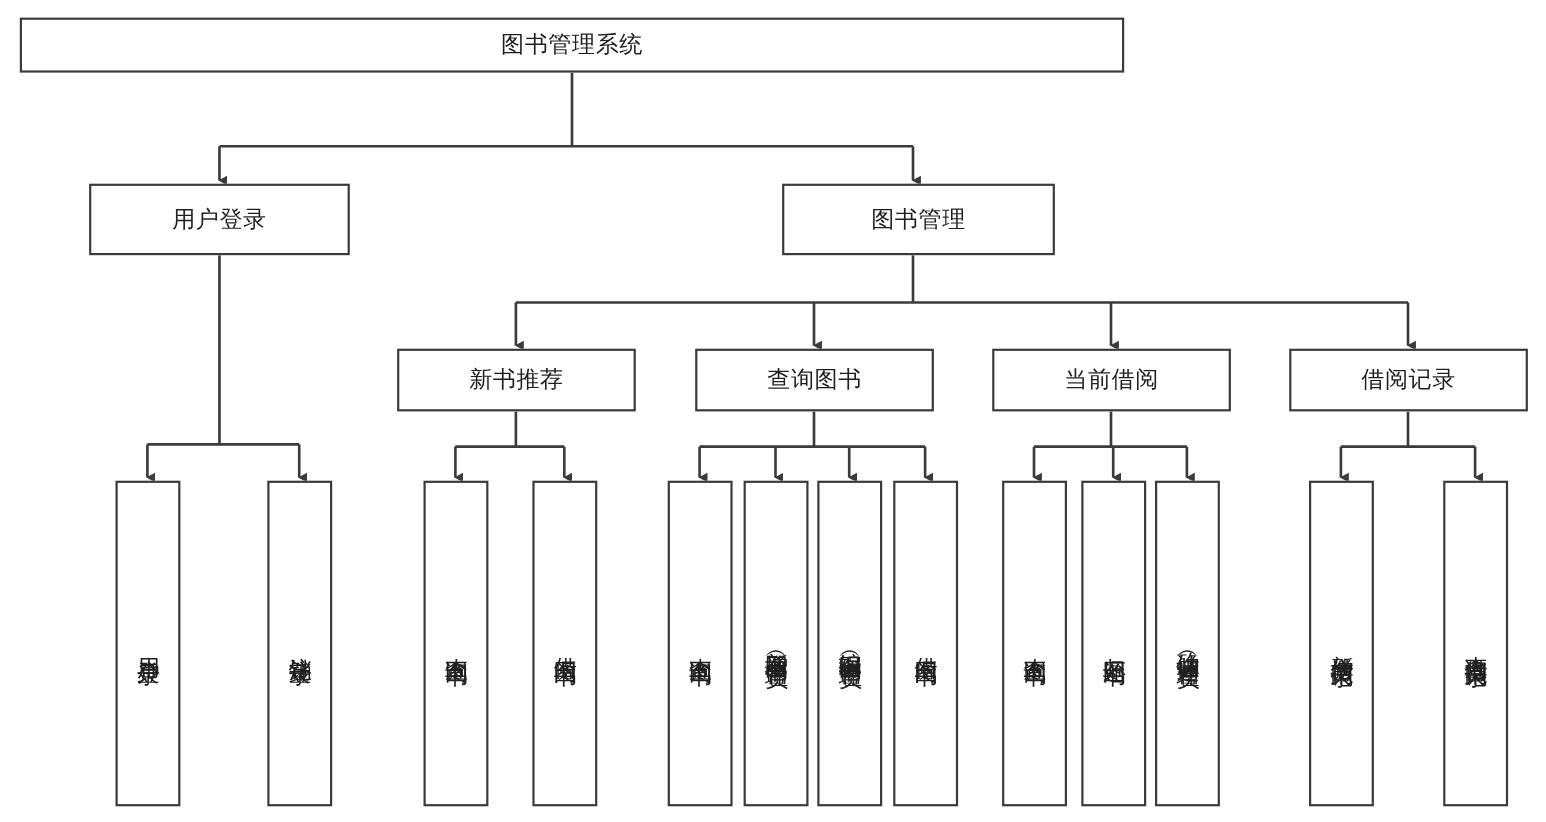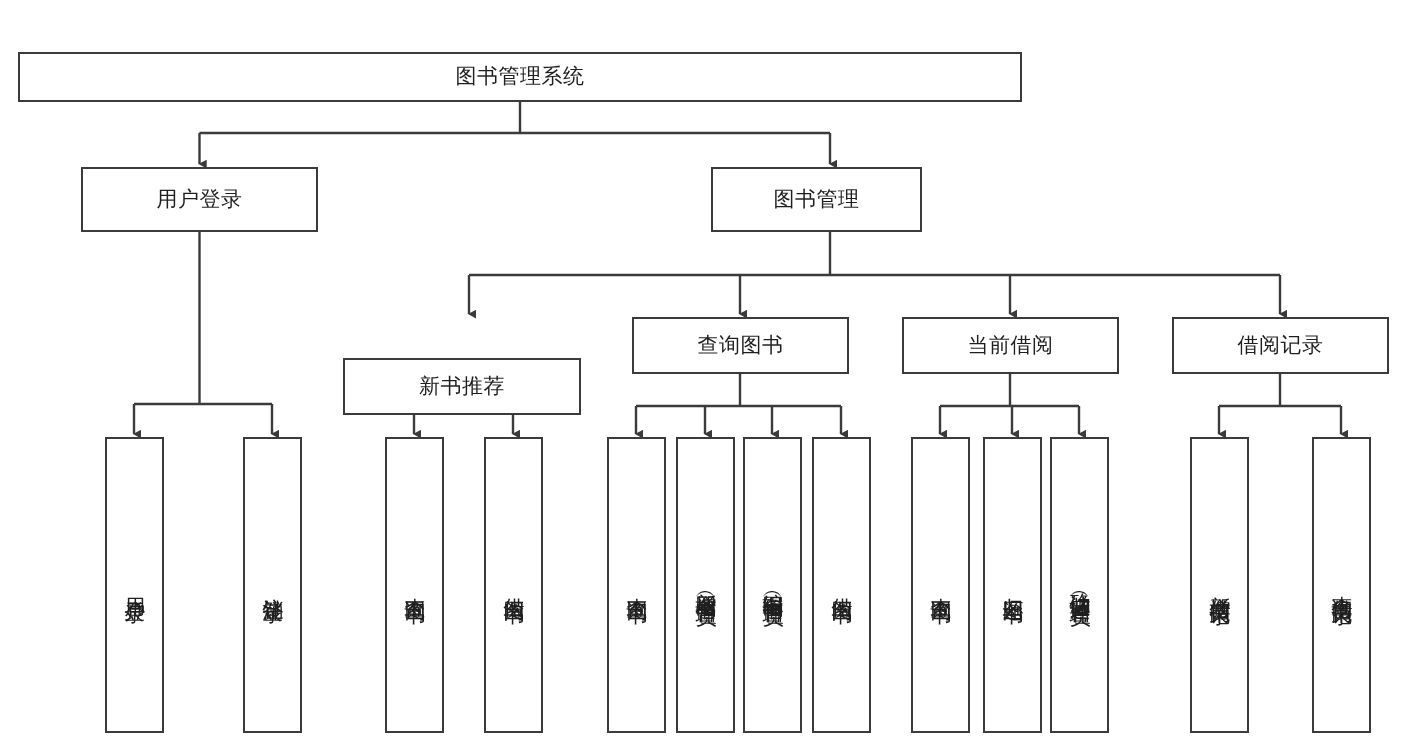--- a/index.html
+++ b/index.html
@@ -112,32 +112,32 @@
       <path d="M1012,406 L1012,434" marker-end="url(#arrow)"></path>
       <path d="M1079,406 L1079,434" marker-end="url(#arrow)"></path>
 
       <path d="M1280,374 L1280,406"></path>
       <path d="M1219,406 L1341,406"></path>
       <path d="M1219,406 L1219,434" marker-end="url(#arrow)"></path>
       <path d="M1341,406 L1341,434" marker-end="url(#arrow)"></path>
     </g>
   </svg>
 
-  <div class="node h" style="left:18px; top:16px; width:1004px; height:50px;margin-top:36px;">
+  <div class="node h" style="left:18px; top:16px; width:1004px; height:50px;">
     <span class="label">图书管理系统</span>
   </div>
 
   <div class="node h" style="left:81px; top:167px; width:237px; height:65px;">
     <span class="label">用户登录</span>
   </div>
-  <div class="node h" style="left:711px; top:167px; width:211px; height:65px;text-align:right;">
+  <div class="node h" style="left:711px; top:167px; width:248px; height:65px;text-align:right;">
     <span class="label">图书管理</span>
   </div>
 
-  <div class="node h" style="left:343px; top:317px; width:238px; height:57px;margin-top:41px;">
+  <div class="node h" style="left:361px; top:317px; width:217px; height:57px;">
     <span class="label">新书推荐</span>
   </div>
   <div class="node h" style="left:632px; top:317px; width:217px; height:57px;">
     <span class="label">查询图书</span>
   </div>
   <div class="node h" style="left:902px; top:317px; width:217px; height:57px;">
     <span class="label">当前借阅</span>
   </div>
   <div class="node h" style="left:1172px; top:317px; width:217px; height:57px;">
     <span class="label">借阅记录</span>

